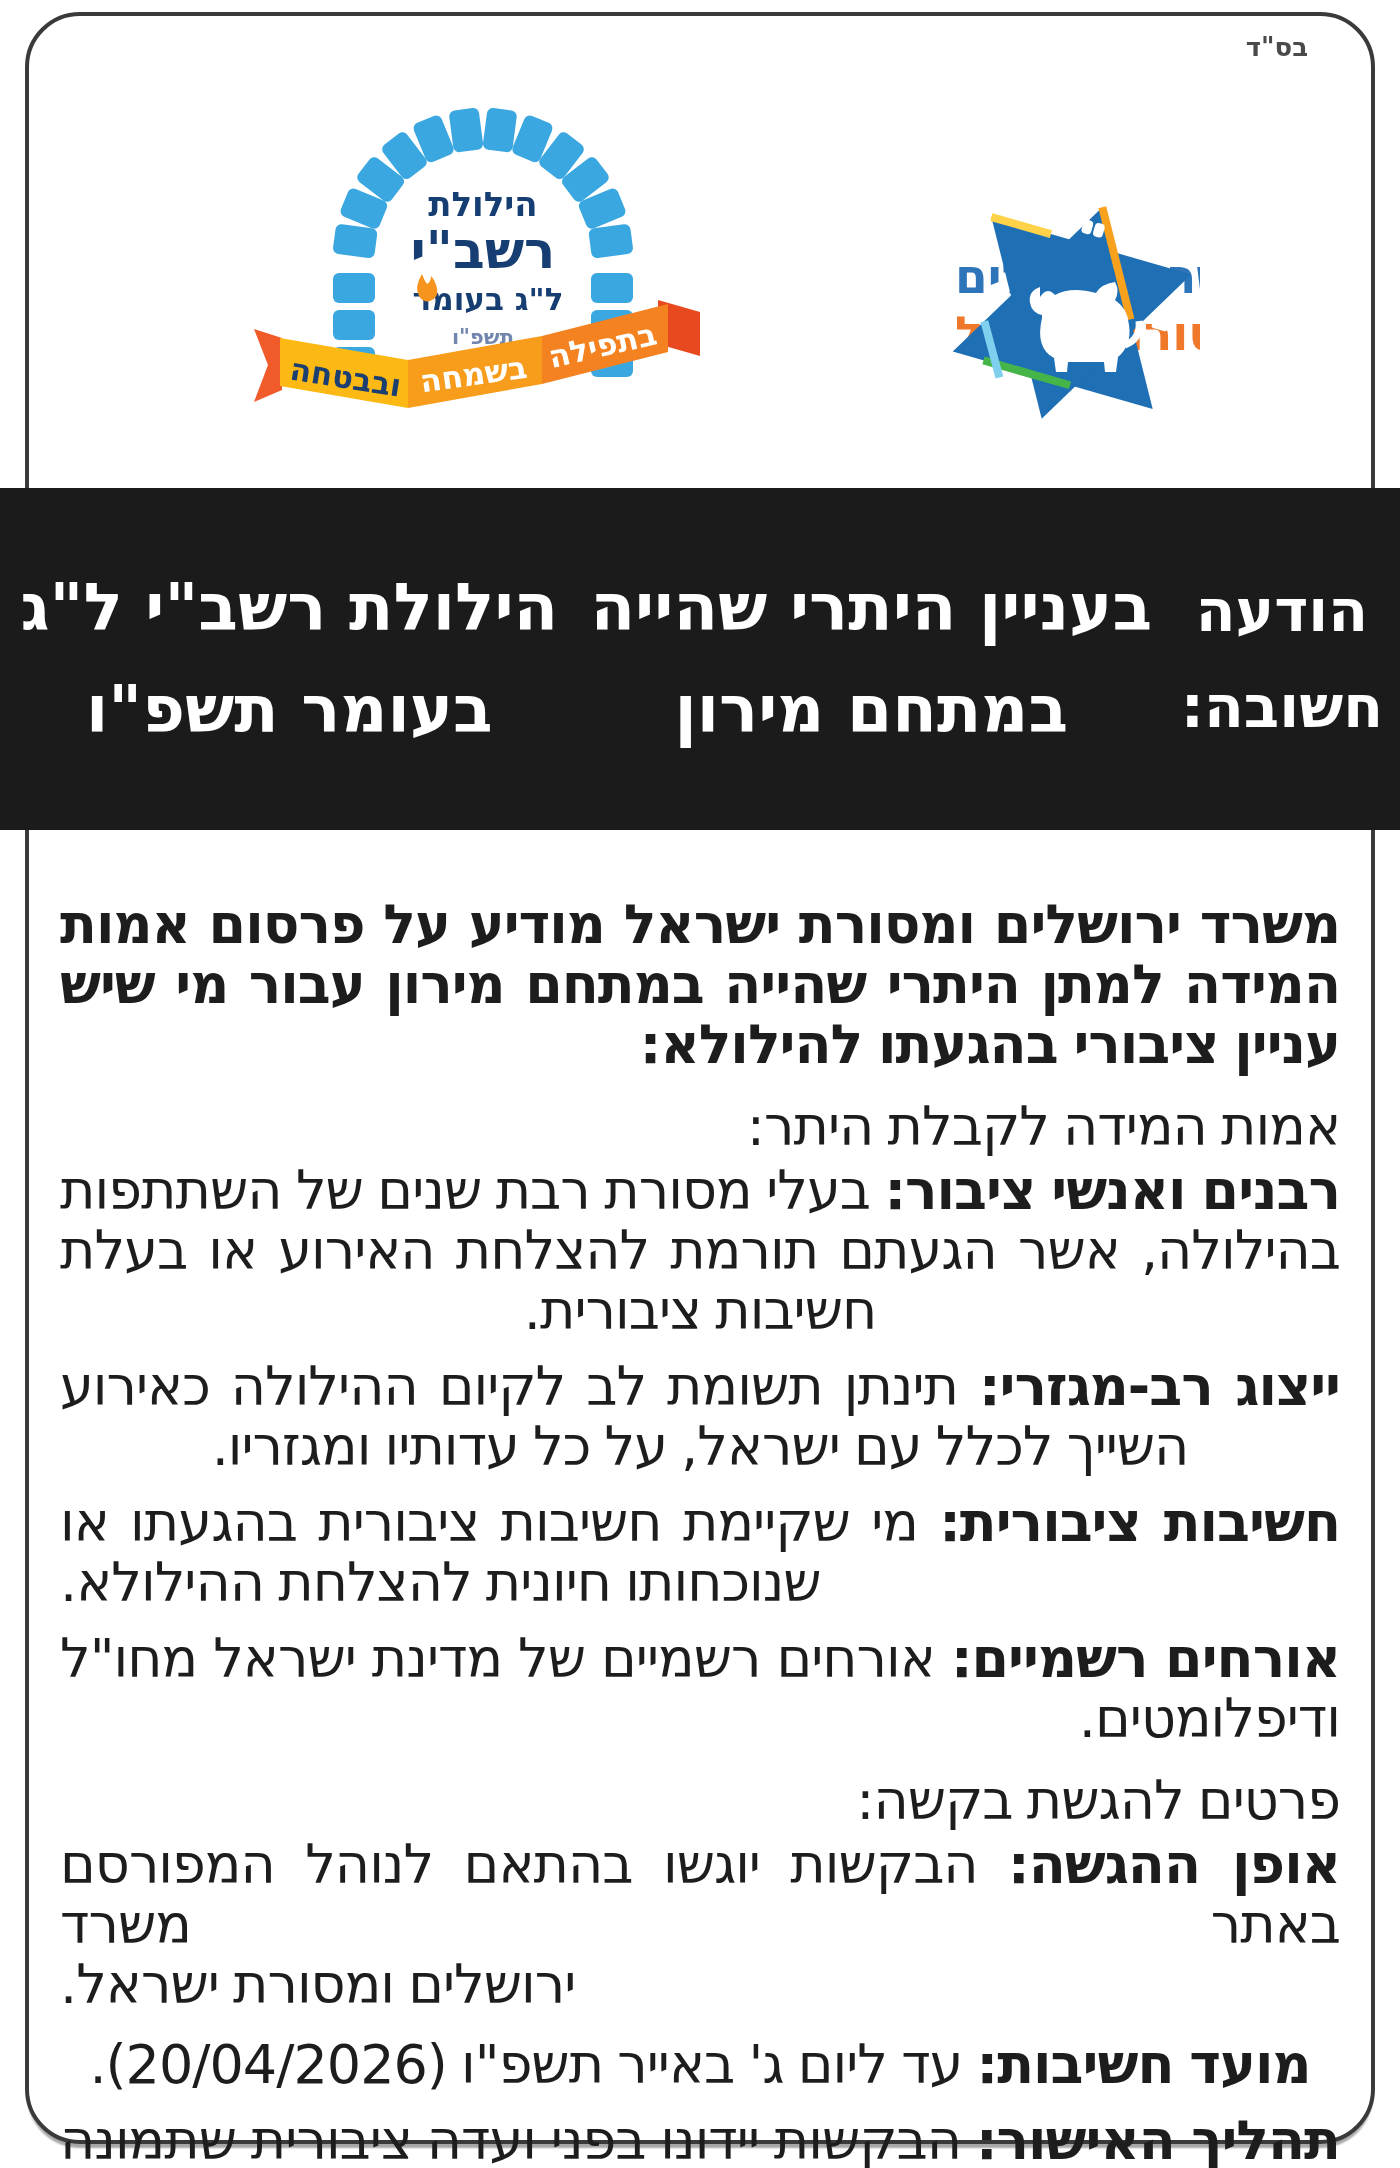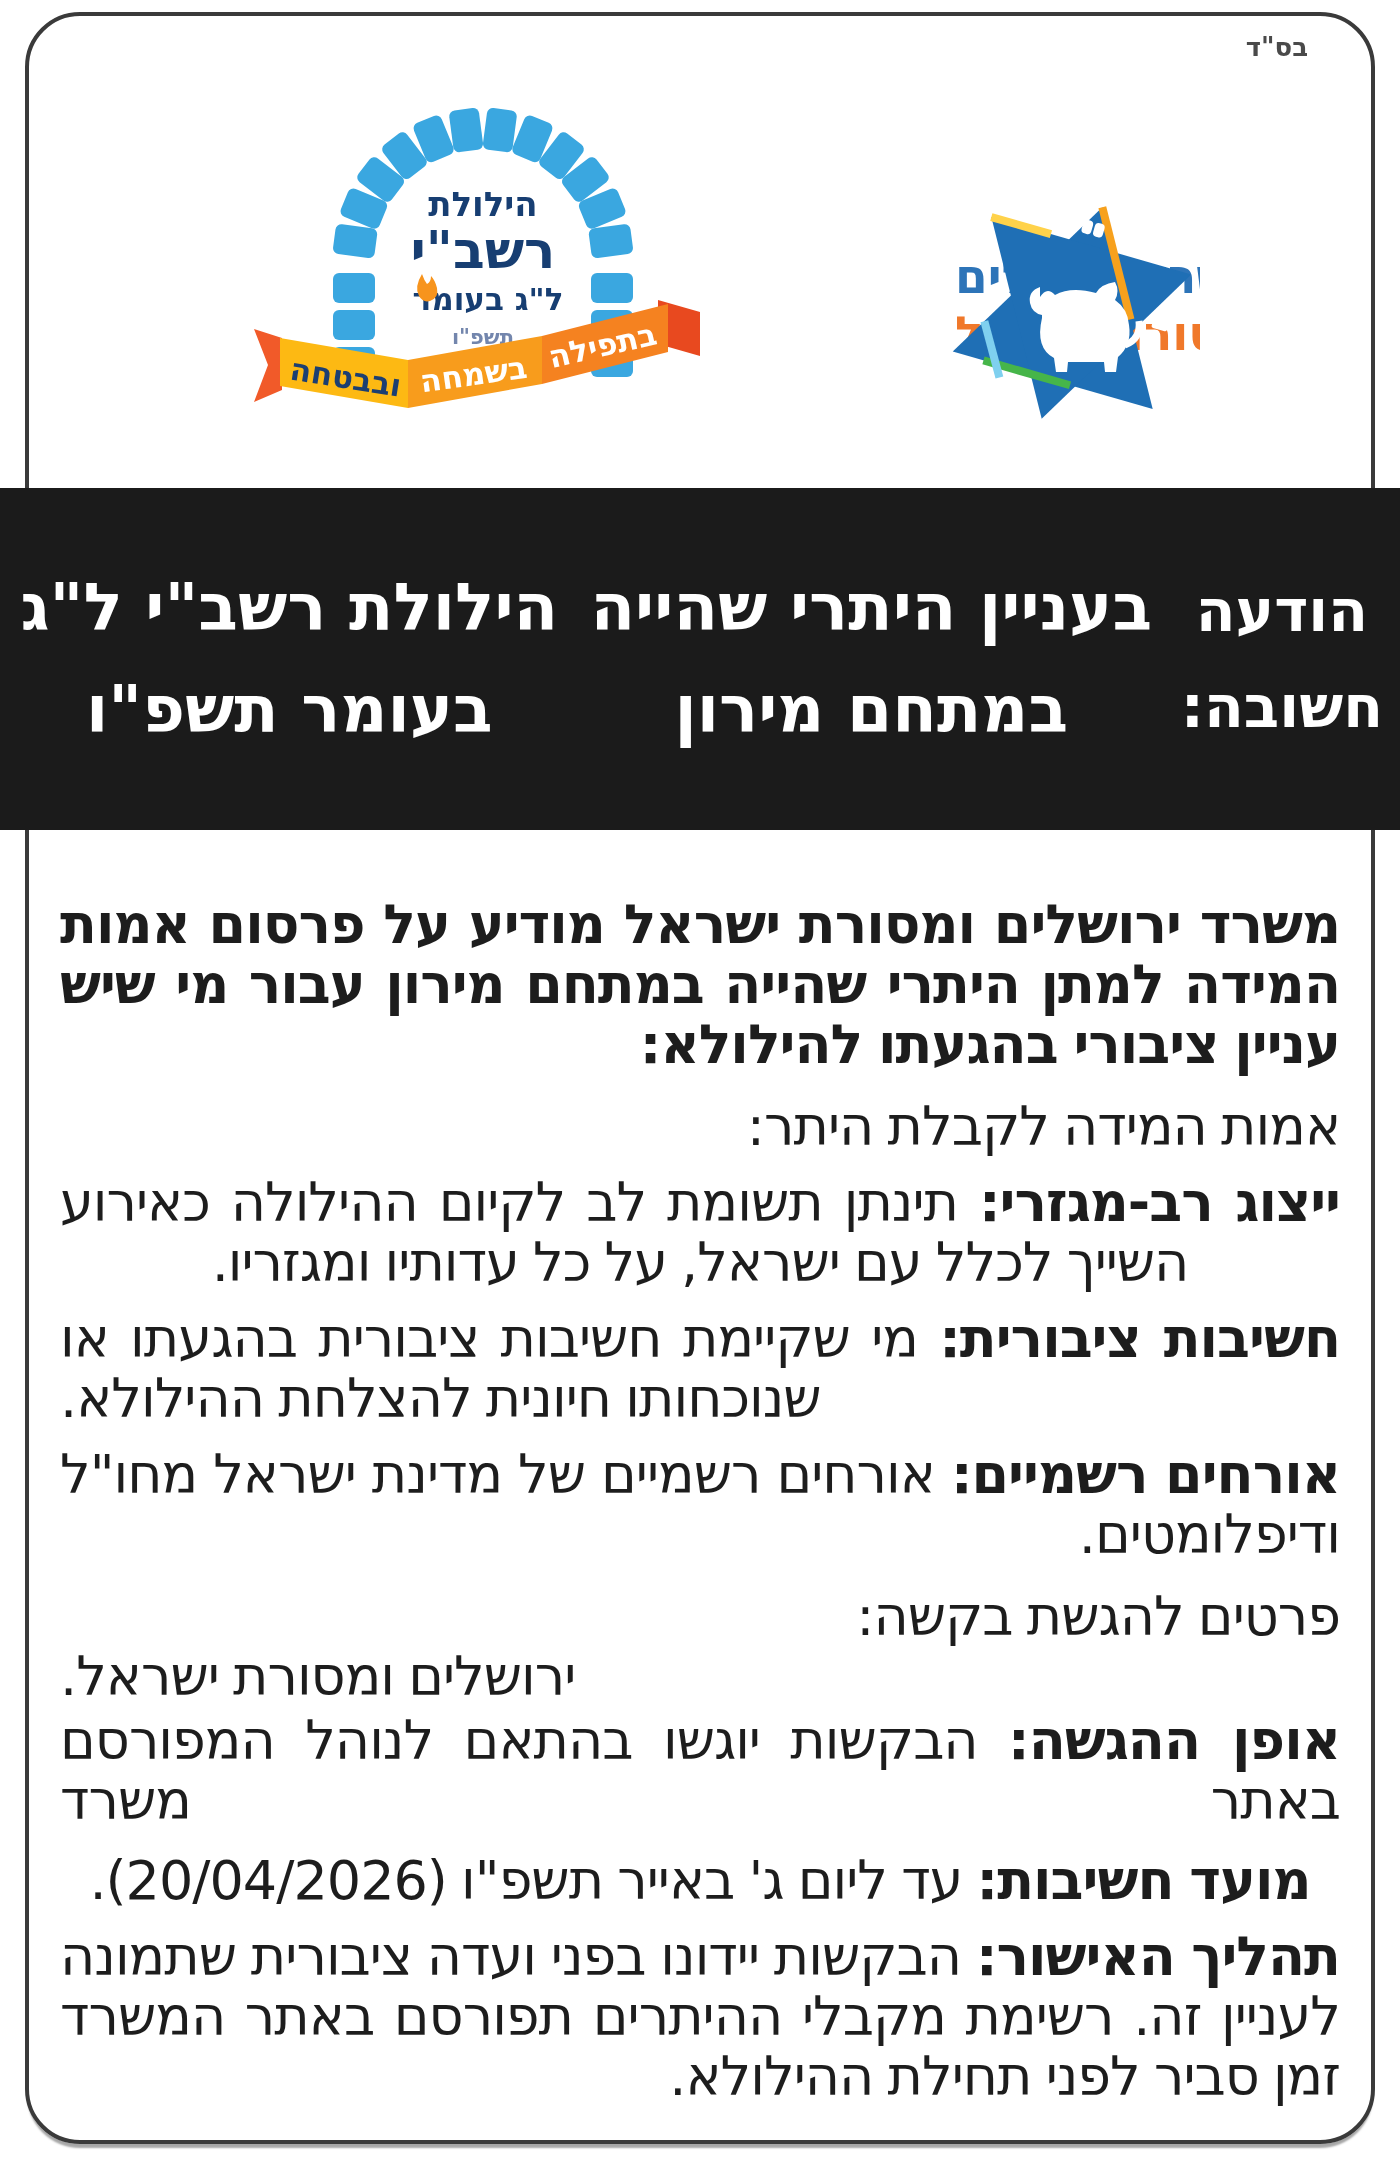--- a/index.html
+++ b/index.html
@@ -118,30 +118,31 @@
     <div class="l2">בעניין היתרי שהייה במתחם מירון</div>
     <div class="l3">הילולת רשב"י ל"ג בעומר תשפ"ו</div>
   </div>
 
   <div class="body-text">
 
     <p class="bold last-right">משרד ירושלים ומסורת ישראל מודיע על פרסום אמות המידה למתן היתרי שהייה במתחם מירון עבור מי שיש עניין ציבורי בהגעתו להילולא:</p>
 
     <p class="heading">אמות המידה לקבלת היתר:</p>
 
+    <p class="mt-first last-center"><strong>רבנים ואנשי ציבור:</strong><span> בעלי מסורת רבת שנים של השתתפות בהילולה, אשר הגעתם תורמת להצלחת האירוע או בעלת חשיבות ציבורית.</span></p>
 
     <p class="mt-para last-center"><strong>ייצוג רב-מגזרי:</strong><span> תינתן תשומת לב לקיום ההילולה כאירוע השייך לכלל עם ישראל, על כל עדותיו ומגזריו.</span></p>
 
     <p class="mt-para last-left safe-wrap"><strong>חשיבות ציבורית:</strong><span> מי שקיימת חשיבות ציבורית בהגעתו או שנוכחותו חיונית להצלחת ההילולא.</span></p>
 
     <p class="mt-para last-justify"><strong>אורחים רשמיים:</strong><span> אורחים רשמיים של מדינת ישראל מחו"ל ודיפלומטים.</span></p>
 
     <p class="heading">פרטים להגשת בקשה:</p>
 
+    <div class="line mt-first last-justify"><strong>אופן ההגשה:</strong><span> הבקשות יוגשו בהתאם לנוהל המפורסם באתר משרד</span></div>
     <div class="line line-left"><span>ירושלים ומסורת ישראל.</span></div>
-    <div class="line mt-first last-justify"><strong>אופן ההגשה:</strong><span> הבקשות יוגשו בהתאם לנוהל המפורסם באתר משרד</span></div>
 
     <p class="mt-big last-center"><strong>מועד חשיבות:</strong><span> עד ליום ג' באייר תשפ"ו (20/04/2026).</span></p>
 
     <p class="mt-para last-right"><strong>תהליך האישור:</strong><span> הבקשות יידונו בפני ועדה ציבורית שתמונה לעניין זה. רשימת מקבלי ההיתרים תפורסם באתר המשרד זמן סביר לפני תחילת ההילולא.</span></p>
 
   </div>
 </div>
 
 </body></html>

